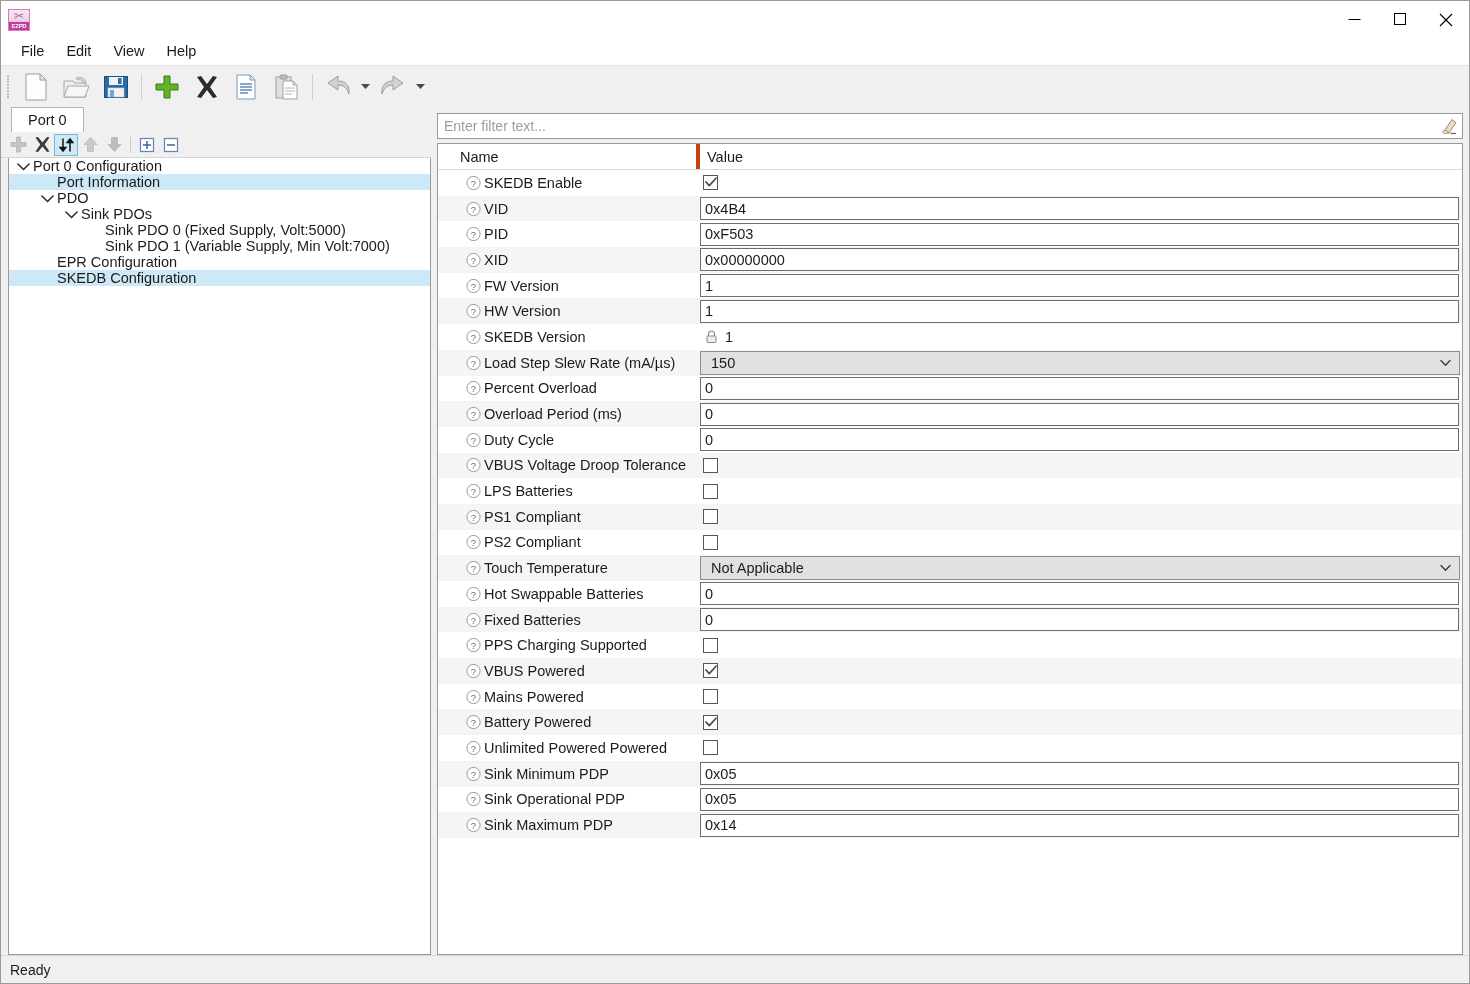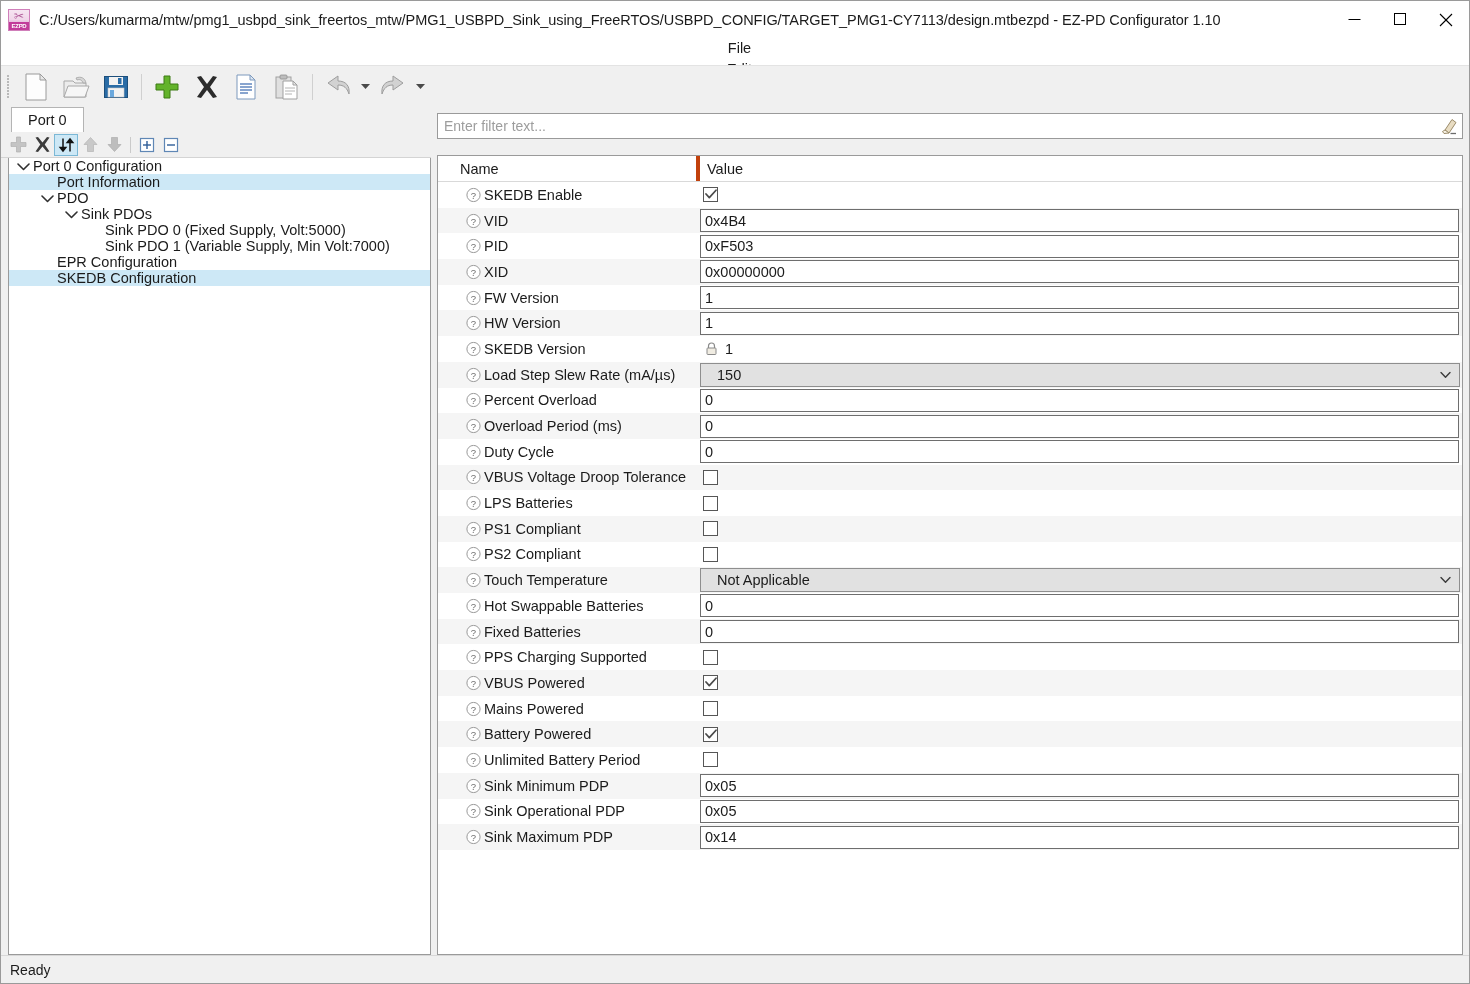--- a/index.html
+++ b/index.html
@@ -61,21 +61,20 @@
     background: #ffffff;
   }
   .win-btn svg { display: block; }
 
   
   .menubar {
     height: 27px; min-height: 27px;
     background: #ffffff;
     display: flex; align-items: center;
     padding-left: 9px;
-    flex-direction: column;
   }
   .menu-item {
     font-size: 14.5px; color: #1b1b1b;
     padding: 2px 11px 3px 11px;
     white-space: nowrap;
   }
 
   
   .toolbar {
     height: 42px; min-height: 42px;
@@ -178,21 +177,21 @@
     flex: 1 1 auto;
     display: flex; flex-direction: column;
     margin: 6px 6px 0 6px;
     min-width: 0;
   }
   .filter-bar {
     height: 26px; min-height: 26px;
     background: #ffffff;
     border: 1px solid #9a9a9a;
     display: flex; align-items: center;
-    margin-bottom: 16px;
+    margin-bottom: 4px;
   }
   .filter-input {
     flex: 1 1 auto;
     border: none; outline: none;
     background: transparent;
     font-family: "Liberation Sans", sans-serif;
     font-size: 14px;
     color: #1b1b1b;
     padding: 0 6px;
     height: 100%;
@@ -272,21 +271,21 @@
     padding-left: 4px;
     font-size: 14.5px; color: #1b1b1b;
   }
   
   .v-combo {
     flex: 1 1 auto;
     height: 24px;
     border: 1px solid #8e8e8e;
     background: #e1e1e1;
     display: flex; align-items: center;
-    padding-left: 16px;
+    padding-left: 10px;
     font-size: 14.5px; color: #1b1b1b;
     position: relative;
   }
   .v-combo .chev {
     position: absolute; right: 8px; top: 50%;
     transform: translateY(-50%);
   }
   
   .v-check {
     width: 15px; height: 15px;
@@ -317,21 +316,20 @@
 </head>
 <body>
 
 <div class="window">
 
   <div class="titlebar">
     <div class="app-icon">
       <span class="glyph">✂</span>
       <span class="lbl">EZPD</span>
     </div>
-    <span class="title-text">C:/Users/kumarma/mtw/pmg1_usbpd_sink_freertos_mtw/PMG1_USBPD_Sink_using_FreeRTOS/USBPD_CONFIG/TARGET_PMG1-CY7113/design.mtbezpd - EZ-PD Configurator 1.10</span>
     <div class="win-controls">
       <div class="win-btn">
         <svg width="13" height="11" viewBox="0 0 13 11">
             <line x1="0.5" y1="5.5" x2="12.5" y2="5.5" stroke="#000" stroke-width="1"></line>
           </svg>
       </div>
       <div class="win-btn">
         <svg width="13" height="13" viewBox="0 0 13 13">
             <rect x="0.5" y="0.5" width="11" height="11" fill="none" stroke="#000" stroke-width="1"></rect>
           </svg>
@@ -898,21 +896,21 @@
                   </svg>
                 </span>
               </div>
             </div>
             <div class="prop-row">
               <div class="cell-name">
                 <span class="q-icon"><svg width="15" height="15" viewBox="0 0 15 15">
                     <circle cx="7.5" cy="7.5" r="6.6" fill="#ffffff" stroke="#9a9a9a" stroke-width="1"></circle>
                     <text x="7.5" y="11.1" text-anchor="middle" font-family="Liberation Sans, sans-serif" font-size="9.5" fill="#6b6b6b">?</text>
                   </svg></span>
-                <span class="nm">Unlimited Battery Period</span>
+                <span class="nm">Unlimited Powered Powered</span>
               </div>
               <div class="cell-value">
                 <span class="v-check"></span>
               </div>
             </div>
             <div class="prop-row alt">
               <div class="cell-name">
                 <span class="q-icon"><svg width="15" height="15" viewBox="0 0 15 15">
                     <circle cx="7.5" cy="7.5" r="6.6" fill="#ffffff" stroke="#9a9a9a" stroke-width="1"></circle>
                     <text x="7.5" y="11.1" text-anchor="middle" font-family="Liberation Sans, sans-serif" font-size="9.5" fill="#6b6b6b">?</text>

